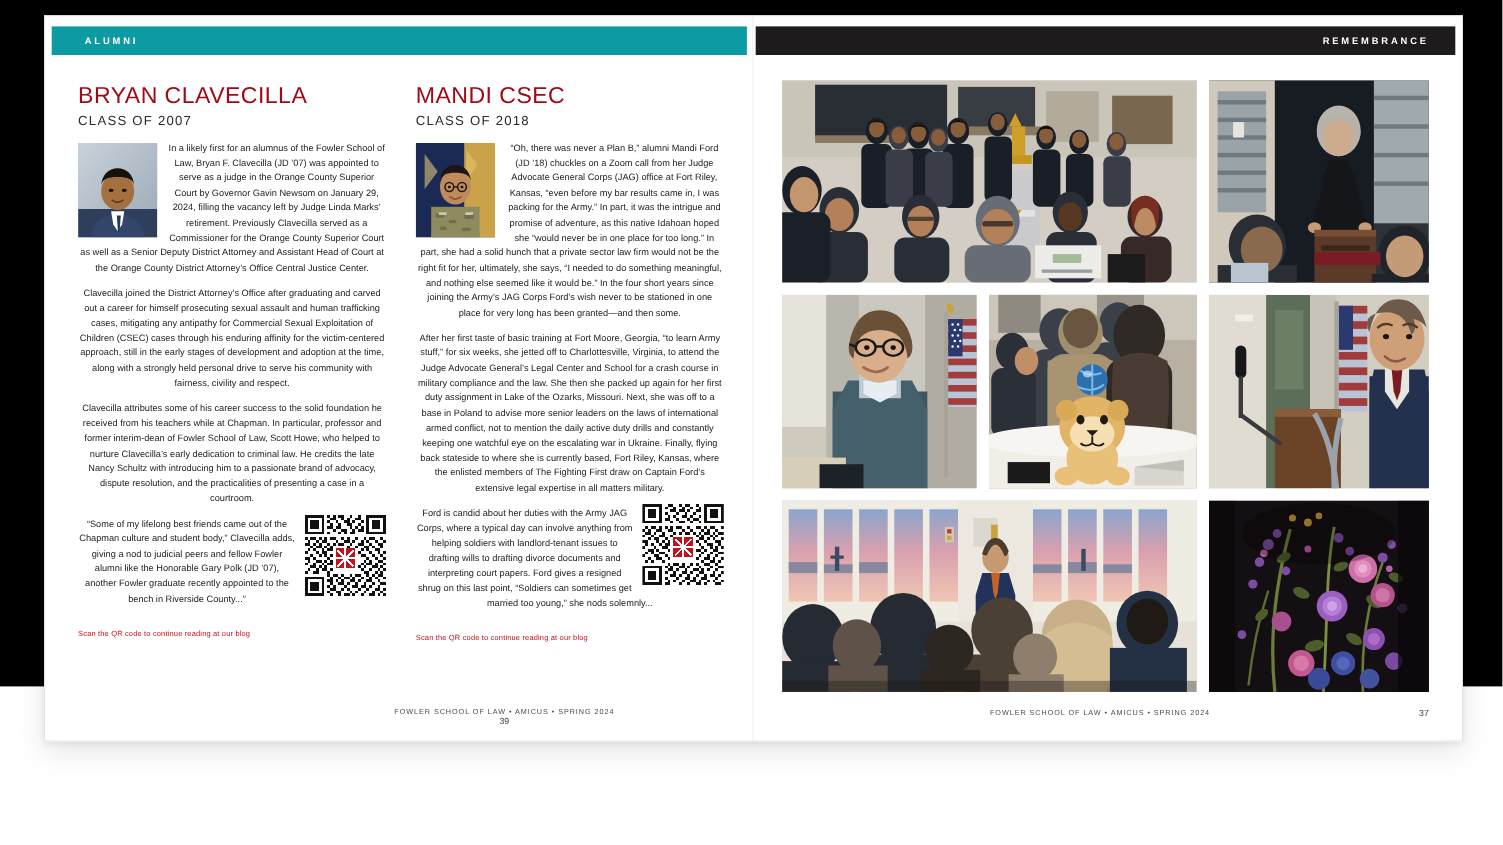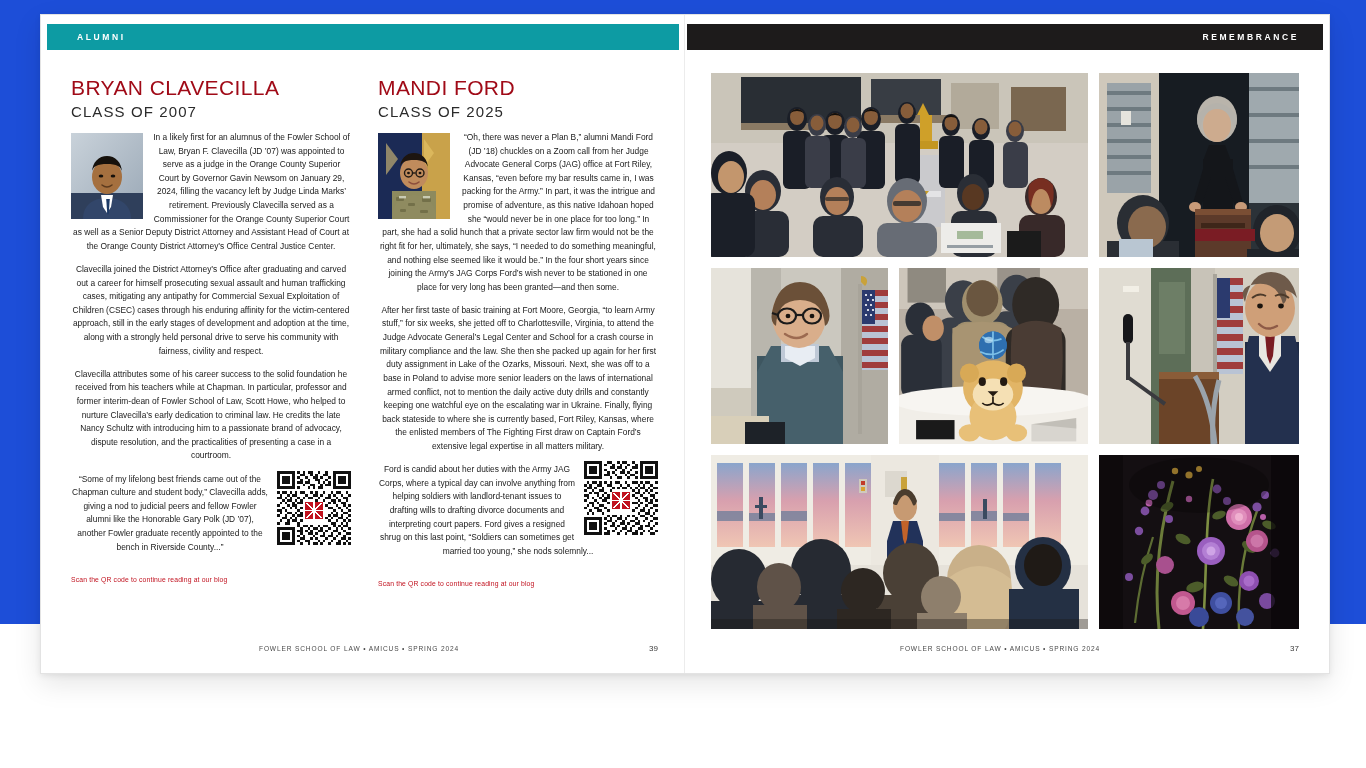--- a/index.html
+++ b/index.html
@@ -10,21 +10,21 @@
     overflow: hidden;
     background: #ffffff;
     font-family: "Liberation Sans", sans-serif;
   }
 
   
   #viewer {
     position: relative;
     width: 1366px;
     height: 624px;
-    background: #1d4ed8;
+    background: #000000;
     text-decoration: underline;
   }
 
   #spread-shadow {
     position: absolute;
     left: 40px;
     top: 14px;
     width: 1290px;
     height: 660px;
     box-shadow: 0 10px 26px rgba(0,0,0,0.10), 0 2px 6px rgba(0,0,0,0.07);
@@ -95,21 +95,21 @@
   .art-title {
     color: #a00a17;
     font-size: 21px;
     font-weight: 400;
     letter-spacing: 0.4px;
     line-height: 1.05;
     margin-top: 12px;
   }
   .art-subtitle {
     color: #2b2b2b;
-    font-size: 15px;
+    font-size: 12px;
     font-weight: 400;
     letter-spacing: 1.1px;
     margin-top: 4px;
     margin-bottom: 11px;
   }
 
   
   .headshot {
     float: left;
     width: 72px;
@@ -166,21 +166,21 @@
     left: 0;
     right: 0;
     top: 0;
     display: flex;
     align-items: center;
     justify-content: space-between;
     font-size: 6.6px;
     letter-spacing: 0.85px;
     color: #4a4a4a;
   }
-  .page.left  .footer-text { left: 218px; right: 26px; }
+  .page.left  .footer-text { left: 218px; right: 26px; flex-direction: column; }
   .page.right .footer-text { left: 215px; right: 30px; gap: 20px; }
   .footer-page { font-size: 8px; letter-spacing: 0; color: #3a3a3a; }
 
   
   .photo-grid {
     position: absolute;
     top: 58px;
     left: 26px;
     right: 24px;
     bottom: 42px;
@@ -466,22 +466,22 @@
                   <path d="M11.6 12.6l5.8 5.8M17.4 12.6l-5.8 5.8M14.5 12v7M11 15.5h7"></path>
                 </g>
               </svg>
             </span>
             <div class="body-p">“Some of my lifelong best friends came out of the Chapman culture and student body,” Clavecilla adds, giving a nod to judicial peers and fellow Fowler alumni like the Honorable Gary Polk (JD ’07), another Fowler graduate recently appointed to the bench in Riverside County...”</div>
             <div class="qr-caption">Scan the QR code to continue reading at our blog</div>
           </div>
         </div>
 
         <div class="col">
-          <div class="art-title">MANDI FORD</div>
-          <div class="art-subtitle">CLASS OF 2025</div>
+          <div class="art-title">MANDI CSEC</div>
+          <div class="art-subtitle">CLASS OF 2018</div>
 
           <div class="body-p clearfix">
             <span class="headshot">
               <svg viewBox="0 0 72 86" preserveAspectRatio="xMidYMid slice" aria-hidden="true">
                 <rect width="72" height="86" fill="#1b2a55"></rect>
                 <path d="M44 0h28v86H44z" fill="#c9a24a"></path>
                 <path d="M8 10l12 16-12 16z" fill="#f0d27a" opacity="0.55"></path>
                 <path d="M46 6l10 14-10 14z" fill="#e8c469" opacity="0.6"></path>
                 <rect x="14" y="58" width="44" height="28" fill="#8d8a5e"></rect>
                 <path d="M14 86c0-16 10-24 22-24s22 8 22 24z" fill="#8f8b60"></path>

